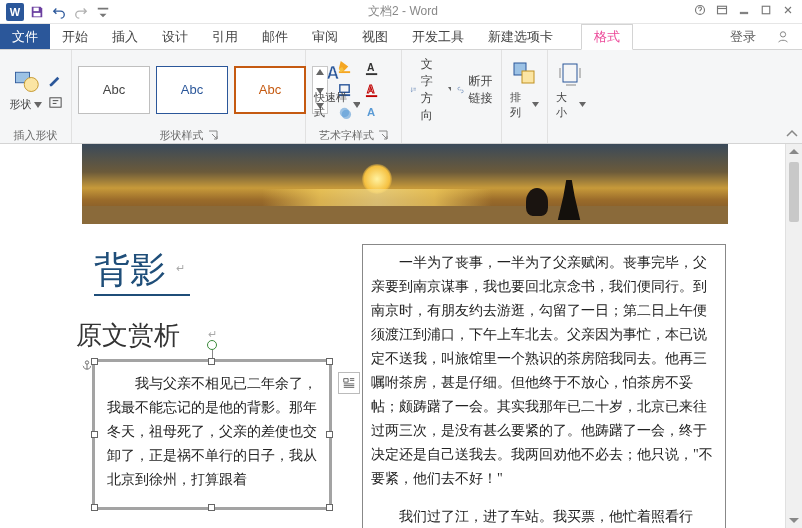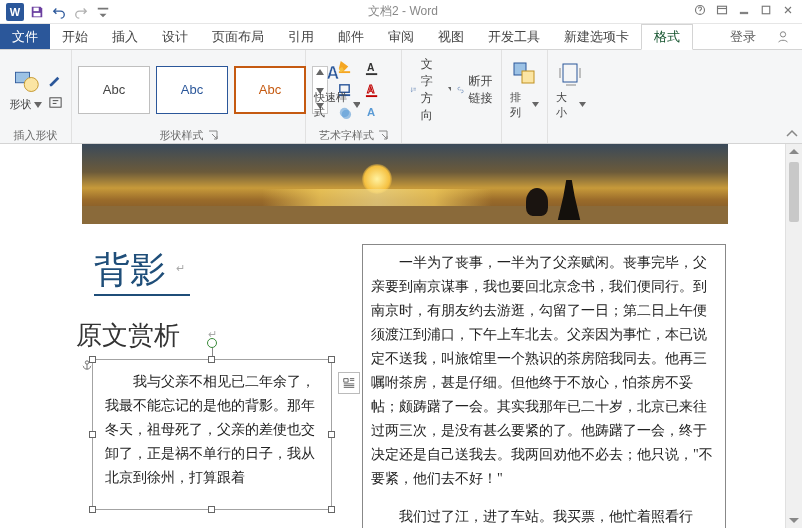--- a/index.html
+++ b/index.html
@@ -10,21 +10,21 @@
   .titlebar .center { flex: 1; text-align: center; color: #888; font-size: 12px; }
   .titlebar .right { display: flex; align-items: center; gap: 10px; padding-right: 8px; }
   .qat-btn { width: 18px; height: 18px; display: flex; align-items: center; justify-content: center; color: #5b5b5b; }
   .qat-btn svg { width: 14px; height: 14px; }
   .word-icon { width: 18px; height: 18px; background: #2b579a; color: #fff; display:flex; align-items:center; justify-content:center; font-size:11px; font-weight:bold; border-radius:2px; }
   .win-btn svg { width: 12px; height: 12px; stroke: #777; }
   
   .tabrow { height: 26px; background: #fff; display:flex; align-items:stretch; border-bottom:1px solid #d4d4d4; }
   .tab { padding: 0 12px; display:flex; align-items:center; color:#444; font-size:13px; }
   .tab.file { background:#2b579a; color:#fff; }
-  .tab.active { background:#fff; border:1px solid #d4d4d4; border-bottom:1px solid #fff; margin-bottom:-1px; color:#14532d; }
+  .tab.active { background:#fff; border:1px solid #d4d4d4; border-bottom:1px solid #fff; margin-bottom:-1px; color:#ec4899;margin-left:16px; }
   .tab.login { margin-left:auto; color:#5b5b5b; display:flex; gap:20px; }
   
   .ribbon { height: 94px; background:#f5f6f7; display:flex; border-bottom:1px solid #d4d4d4; }
   .group { border-right:1px solid #e1e1e1; display:flex; flex-direction:column; padding:2px 6px 0 6px; }
   .group-body { flex:1; display:flex; align-items:center; }
   .group-label { height:16px; color:#6a6a6a; font-size:11px; text-align:center; display:flex; align-items:center; justify-content:center; gap:4px; }
   .group-label .launcher { width:10px; height:10px; }
   .bigbtn { width:44px; display:flex; flex-direction:column; align-items:center; gap:2px; padding:4px 2px; color:#444; }
   .bigbtn .ico { width:28px; height:28px; display:flex; align-items:center; justify-content:center; }
   .bigbtn .lbl { font-size:11px; display:flex; align-items:center; gap:2px; }
@@ -54,21 +54,21 @@
   .beach-img .sun { position:absolute; left:280px; top:20px; width:30px; height:30px; background:radial-gradient(circle,#fff2a0 0%, #f5c040 60%, transparent 75%); border-radius:50%; }
   .beach-img .reflect { position:absolute; left:180px; top:45px; width:230px; height:30px; background:linear-gradient(90deg, transparent, #f5d060, #f5e090, #f5d060, transparent); opacity:.7; }
   .beach-img .beach { position:absolute; left:0; right:0; bottom:0; height:18px; background:#8a6a3a; }
   .beach-img .fig1 { position:absolute; right:180px; bottom:8px; width:22px; height:28px; background:#1a1410; border-radius:50% 50% 30% 30%; }
   .beach-img .fig2 { position:absolute; right:145px; bottom:4px; width:28px; height:40px; background:#14100c; clip-path: polygon(40% 0, 60% 0, 70% 40%, 90% 100%, 10% 100%, 30% 40%); }
   .anchor { position:absolute; width:10px; height:10px; }
   
   .h1 { position:absolute; left:58px; top:102px; font-size:36px; color:#1f4e79; font-family:"Microsoft YaHei"; }
   .h1-underline { position:absolute; left:58px; top:150px; width:96px; height:2px; background:#1f4e79; }
   .h2 { position:absolute; left:40px; top:174px; font-size:26px; color:#333; font-family:"SimSun","Microsoft YaHei"; }
-  .textbox-frame { position:absolute; left:56px; top:215px; width:240px; height:151px; border:1px solid #a3a3a3; background:#fff; }
+  .textbox-frame { position:absolute; left:56px; top:215px; width:240px; height:151px; border:3px solid #a3a3a3; background:#fff; }
   .textbox-frame.selected { outline: none; }
   .handle { position:absolute; width:7px; height:7px; background:#fff; border:1px solid #666; }
   .handle.tl { left:-4px; top:-4px; } .handle.tm { left:50%; margin-left:-4px; top:-4px; }
   .handle.tr { right:-4px; top:-4px; } .handle.ml { left:-4px; top:50%; margin-top:-4px; }
   .handle.mr { right:-4px; top:50%; margin-top:-4px; } .handle.bl { left:-4px; bottom:-4px; }
   .handle.bm { left:50%; margin-left:-4px; bottom:-4px; } .handle.br { right:-4px; bottom:-4px; }
   .rot { position:absolute; left:50%; margin-left:-5px; top:-22px; width:10px; height:10px; border:1px solid #3a8a3a; border-radius:50%; background:#fff; }
   .rot-line { position:absolute; left:50%; top:-12px; width:1px; height:8px; background:#888; }
   .textbox-content { padding:10px 12px; font-size:14px; line-height:24px; font-family:"SimSun"; color:#222; }
   .textbox-content p { text-indent:2em; }
@@ -127,21 +127,20 @@
           <path d="M4 4l8 8M12 4l-8 8"></path>
         </svg></span>
   </div>
 </div>
 
 <div class="tabrow">
   <div class="tab file">文件</div>
   <div class="tab">开始</div>
   <div class="tab">插入</div>
   <div class="tab">设计</div>
-  <div class="tab">页面布局</div>
   <div class="tab">引用</div>
   <div class="tab">邮件</div>
   <div class="tab">审阅</div>
   <div class="tab">视图</div>
   <div class="tab">开发工具</div>
   <div class="tab">新建选项卡</div>
   <div class="tab active">格式</div>
   <div class="tab login">
     <span>登录</span>
     <svg width="14" height="14" viewBox="0 0 16 16">

